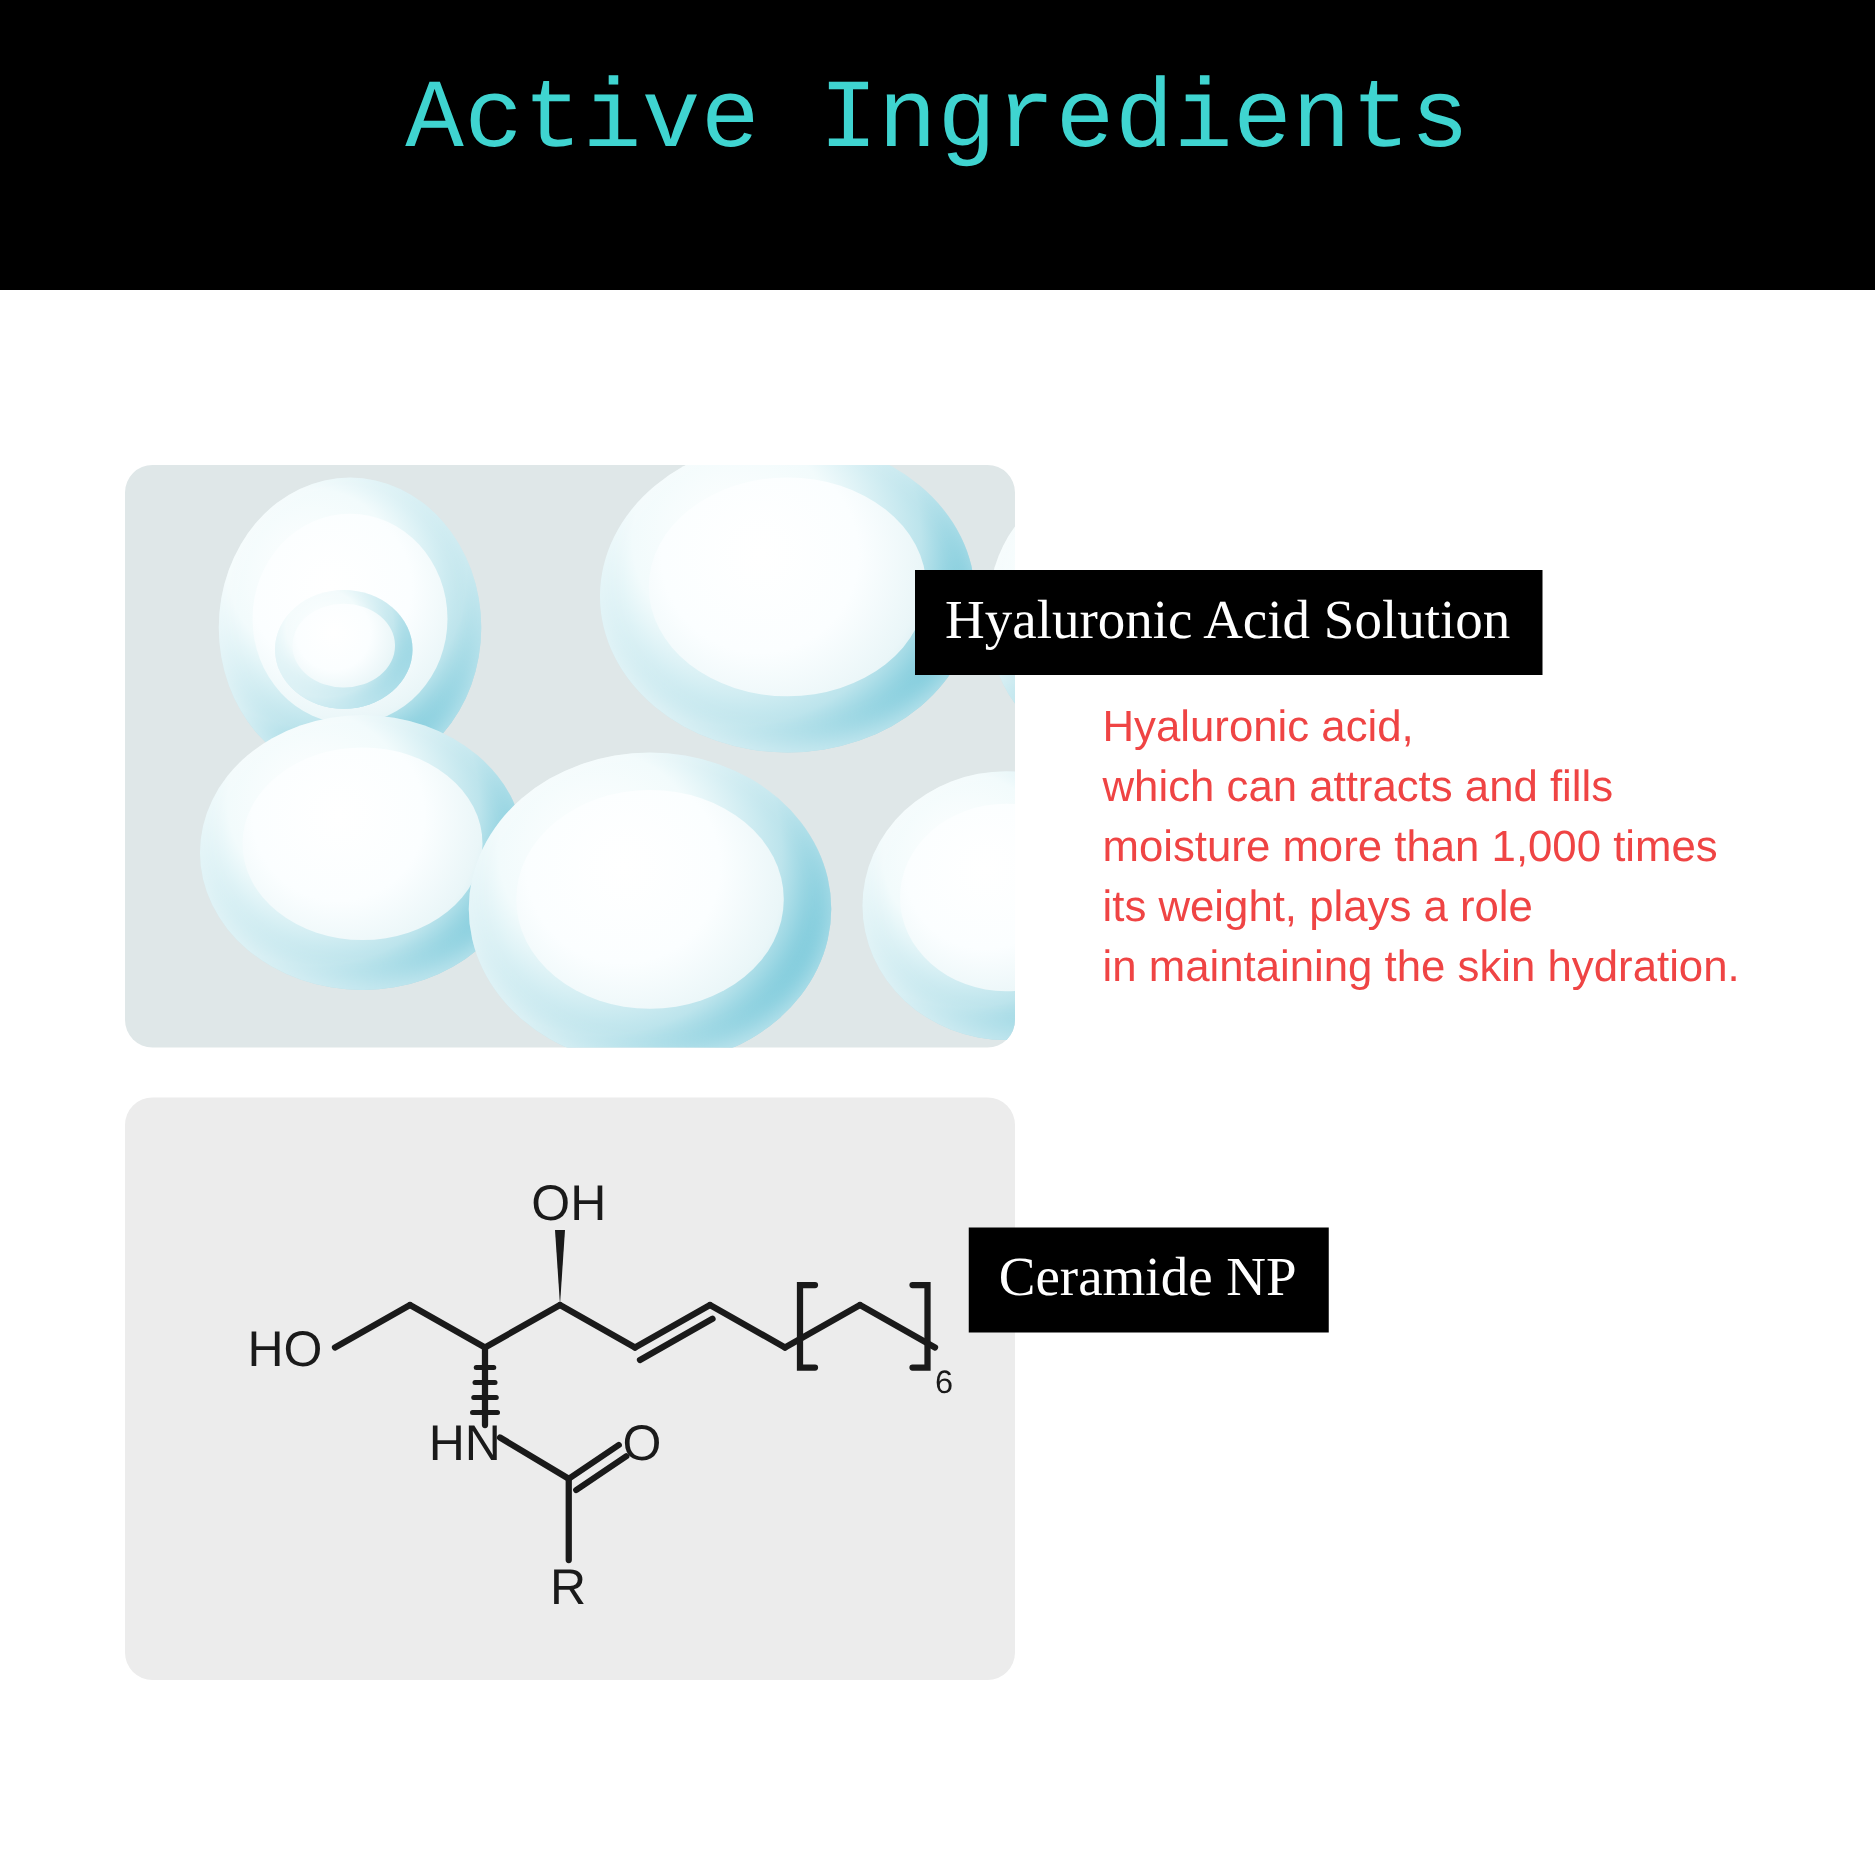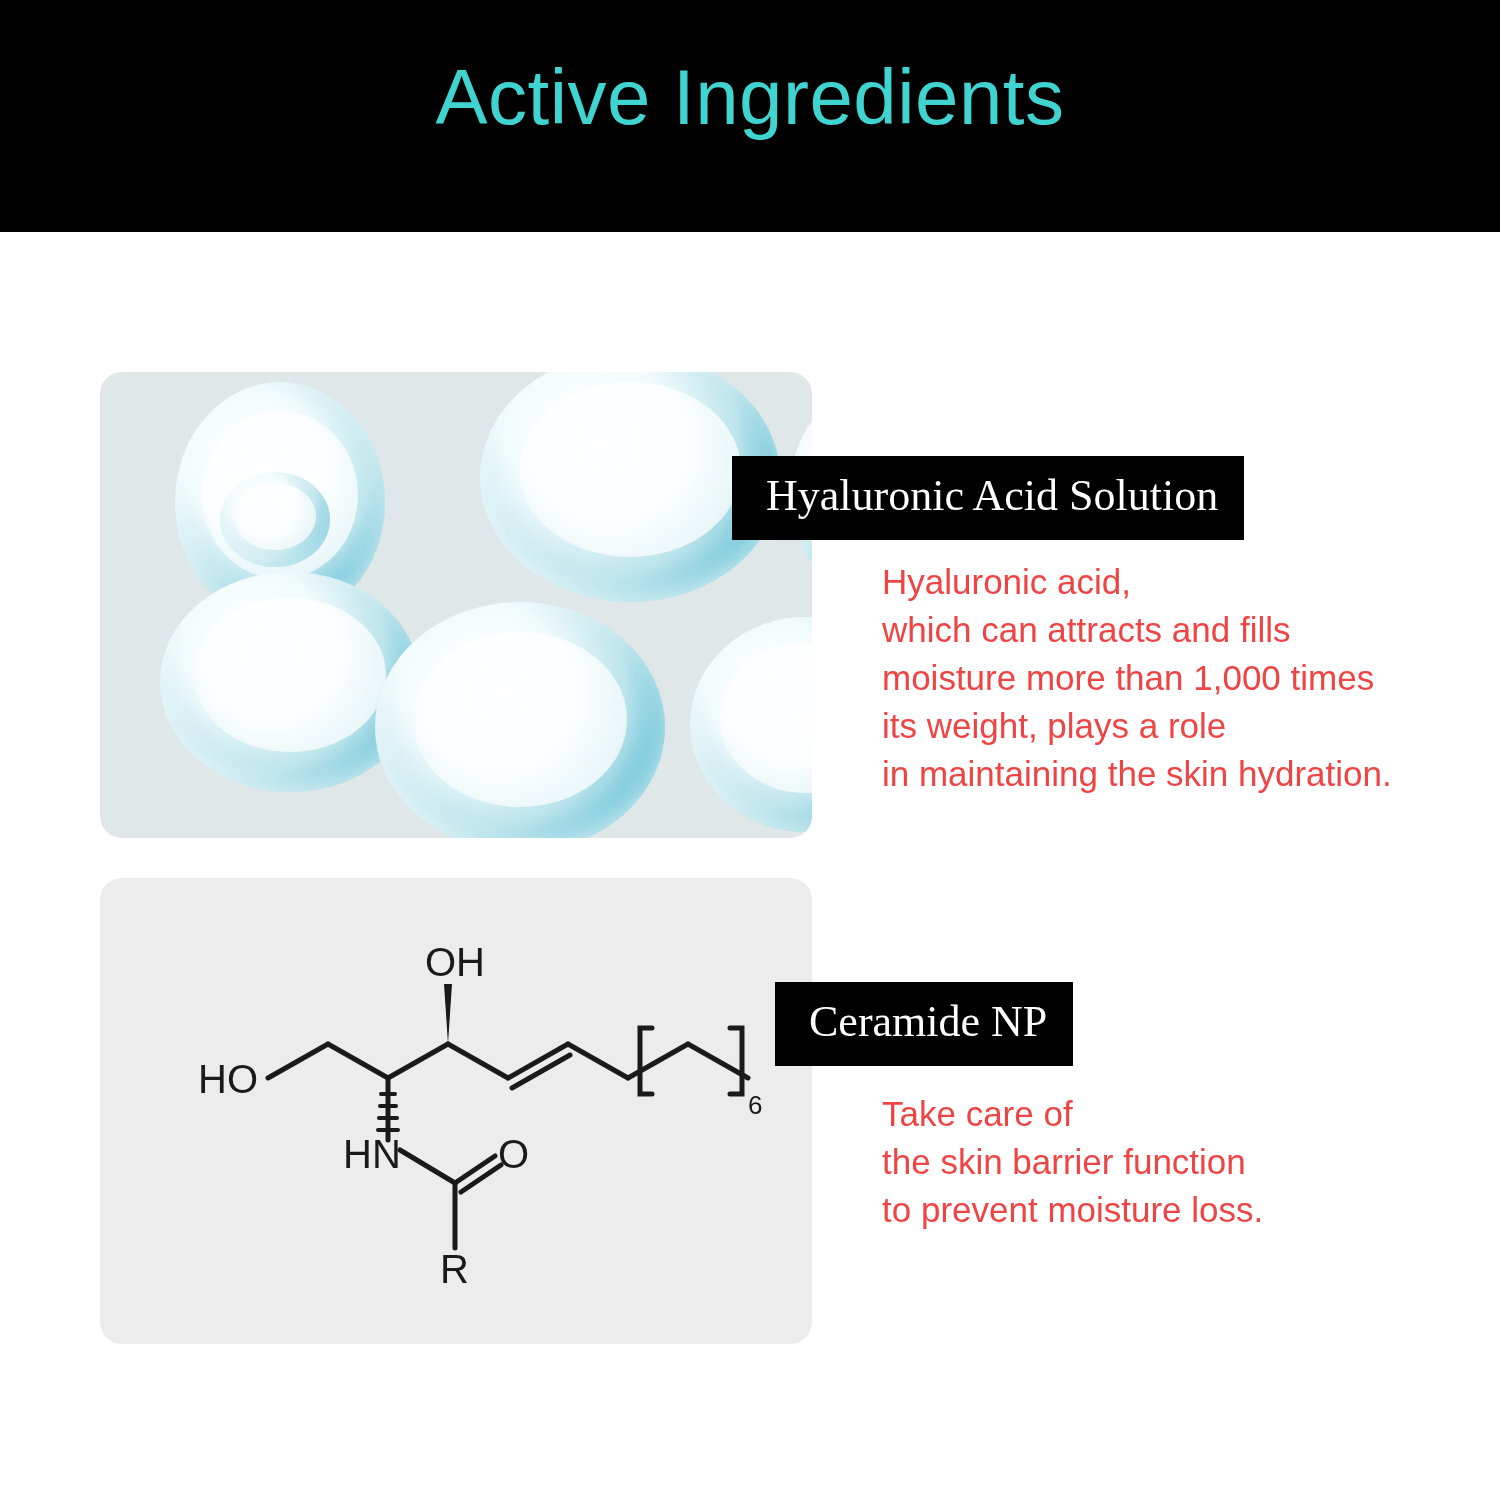--- a/index.html
+++ b/index.html
@@ -29,21 +29,21 @@
     width: 1500px;
     height: 232px;
     background: #000000;
     display: flex;
     align-items: flex-start;
     justify-content: center;
   }
   .header-title {
     margin-top: 58px;
     color: #3fd4d0;
-    font-family: Liberation Sans, sans-serif;
+    font-family: Liberation Mono, monospace;
     font-size: 78px;
     font-weight: 400;
     letter-spacing: 0.5px;
     line-height: 1;
   }
 
   
   .img-card {
     position: absolute;
     border-radius: 22px;
@@ -83,21 +83,21 @@
   .b6 { left: 590px; top: 245px; width: 230px; height: 215px; }
   .b7 { left: 120px; top: 100px; width: 110px; height: 95px; }
 
   .label-badge {
     position: absolute;
     background: #000000;
     color: #ffffff;
     font-family: "Liberation Serif", serif;
     font-size: 44px;
     line-height: 1;
-    padding: 18px 26px 22px 34px;
+    padding: 18px 26px 22px 24px;
     white-space: nowrap;
   }
   .label-hyaluronic { left: 732px; top: 456px; }
   .label-ceramide  { left: 775px; top: 982px; }
 
   .body-text {
     position: absolute;
     color: #ef4444;
     font-family: "Liberation Sans", sans-serif;
     font-size: 35px;
@@ -193,17 +193,14 @@
         <text x="325" y="98">OH</text>
         <text x="243" y="290">HN</text>
         <text x="398" y="290">O</text>
         <text x="340" y="405">R</text>
         <text x="648" y="236" font-size="26">6</text>
       </g>
     </svg>
   </div>
 
   <div class="label-badge label-ceramide">Ceramide NP</div>
-  <div class="body-text text-ceramide">Take care of
-the skin barrier function
-to prevent moisture loss.</div>
 
 </div>
 
 </body></html>

